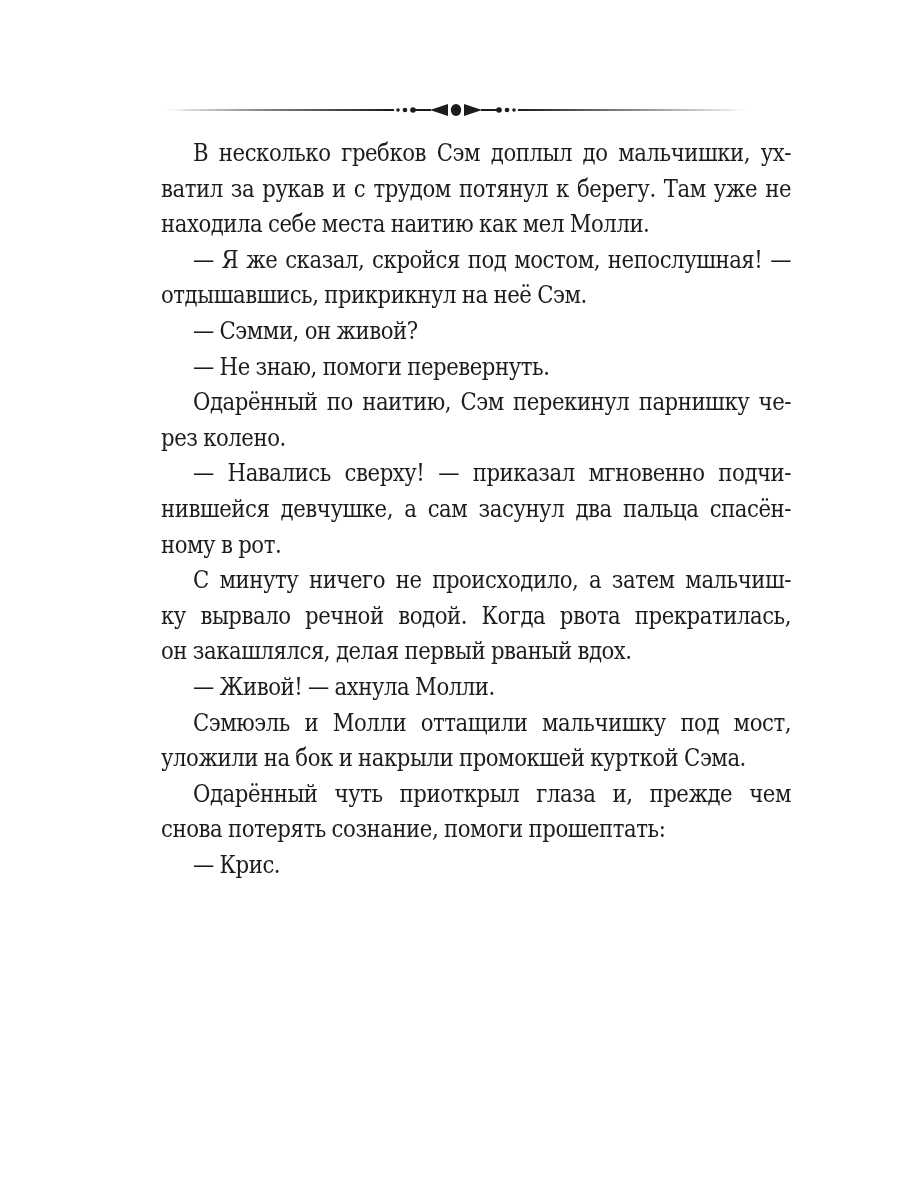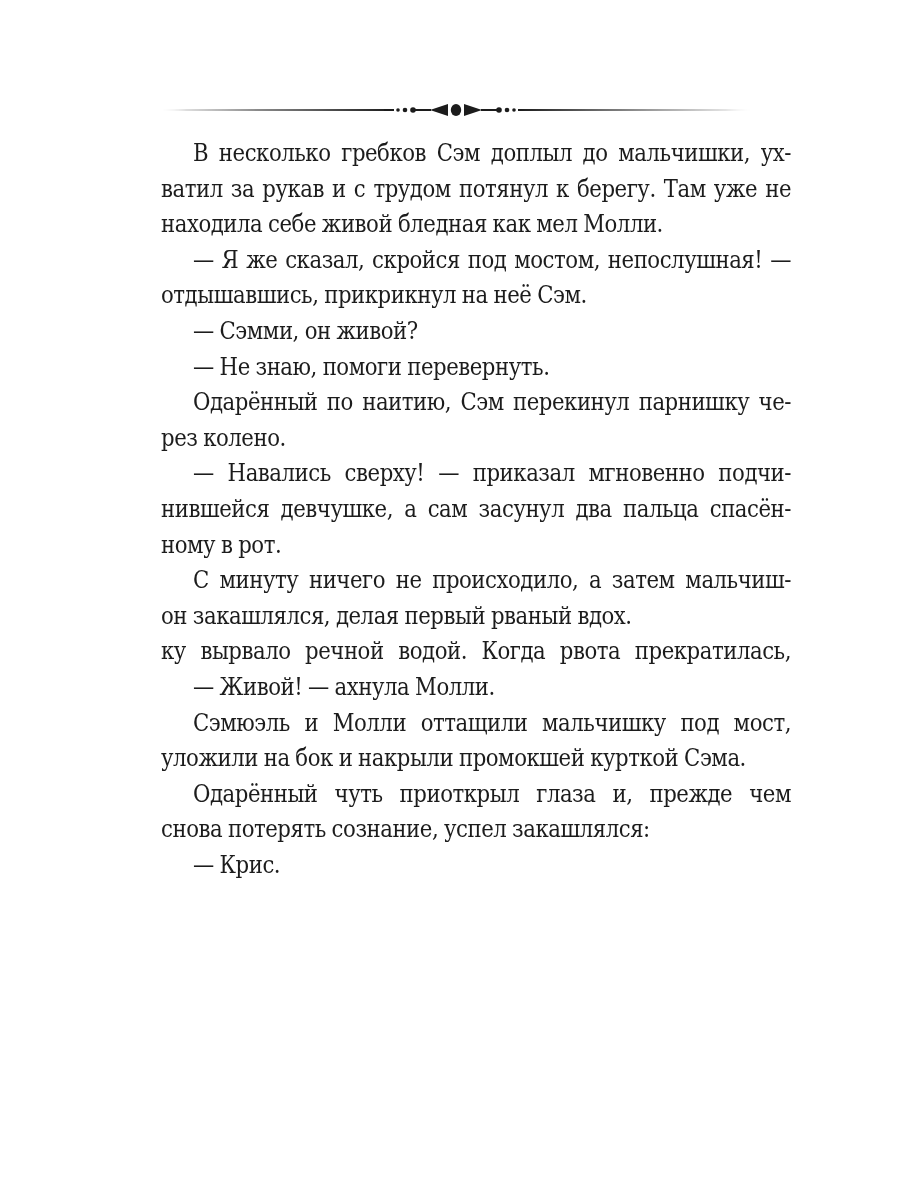--- a/index.html
+++ b/index.html
@@ -81,32 +81,32 @@
   <line x1="323" y1="10" x2="341" y2="10" stroke="#1c1c1c" stroke-width="2"></line>
 
   <circle cx="341" cy="10" r="2.8" fill="#1c1c1c"></circle>
   <circle cx="349" cy="10" r="2.3" fill="#1c1c1c"></circle>
   <circle cx="356" cy="10" r="1.8" fill="#1c1c1c"></circle>
 </svg>
 
 <div class="text-block">
   <span class="line indent justify">В несколько гребков Сэм доплыл до мальчишки, ух-</span>
   <span class="line justify">ватил за рукав и с трудом потянул к берегу. Там уже не</span>
-  <span class="line">находила себе живой бледная как мел Молли.</span>
+  <span class="line">находила себе места наитию как мел Молли.</span>
   <span class="line indent justify">— Я же сказал, скройся под мостом, непослушная! —</span>
   <span class="line">отдышавшись, прикрикнул на неё Сэм.</span>
   <span class="line indent">— Сэмми, он живой?</span>
   <span class="line indent">— Не знаю, помоги перевернуть.</span>
   <span class="line indent justify">Одарённый по наитию, Сэм перекинул парнишку че-</span>
   <span class="line">рез колено.</span>
   <span class="line indent justify">— Навались сверху! — приказал мгновенно подчи-</span>
   <span class="line justify">нившейся девчушке, а сам засунул два пальца спасён-</span>
   <span class="line">ному в рот.</span>
   <span class="line indent justify">С минуту ничего не происходило, а затем мальчиш-</span>
+  <span class="line justify">ку вырвало речной водой. Когда рвота прекратилась,</span>
   <span class="line">он закашлялся, делая первый рваный вдох.</span>
-  <span class="line justify">ку вырвало речной водой. Когда рвота прекратилась,</span>
   <span class="line indent">— Живой! — ахнула Молли.</span>
   <span class="line indent justify">Сэмюэль и Молли оттащили мальчишку под мост,</span>
   <span class="line">уложили на бок и накрыли промокшей курткой Сэма.</span>
   <span class="line indent justify">Одарённый чуть приоткрыл глаза и, прежде чем</span>
-  <span class="line">снова потерять сознание, успел закашлялся:</span>
+  <span class="line">снова потерять сознание, помоги прошептать:</span>
   <span class="line indent">— Крис.</span>
 </div>
 
 </body></html>

